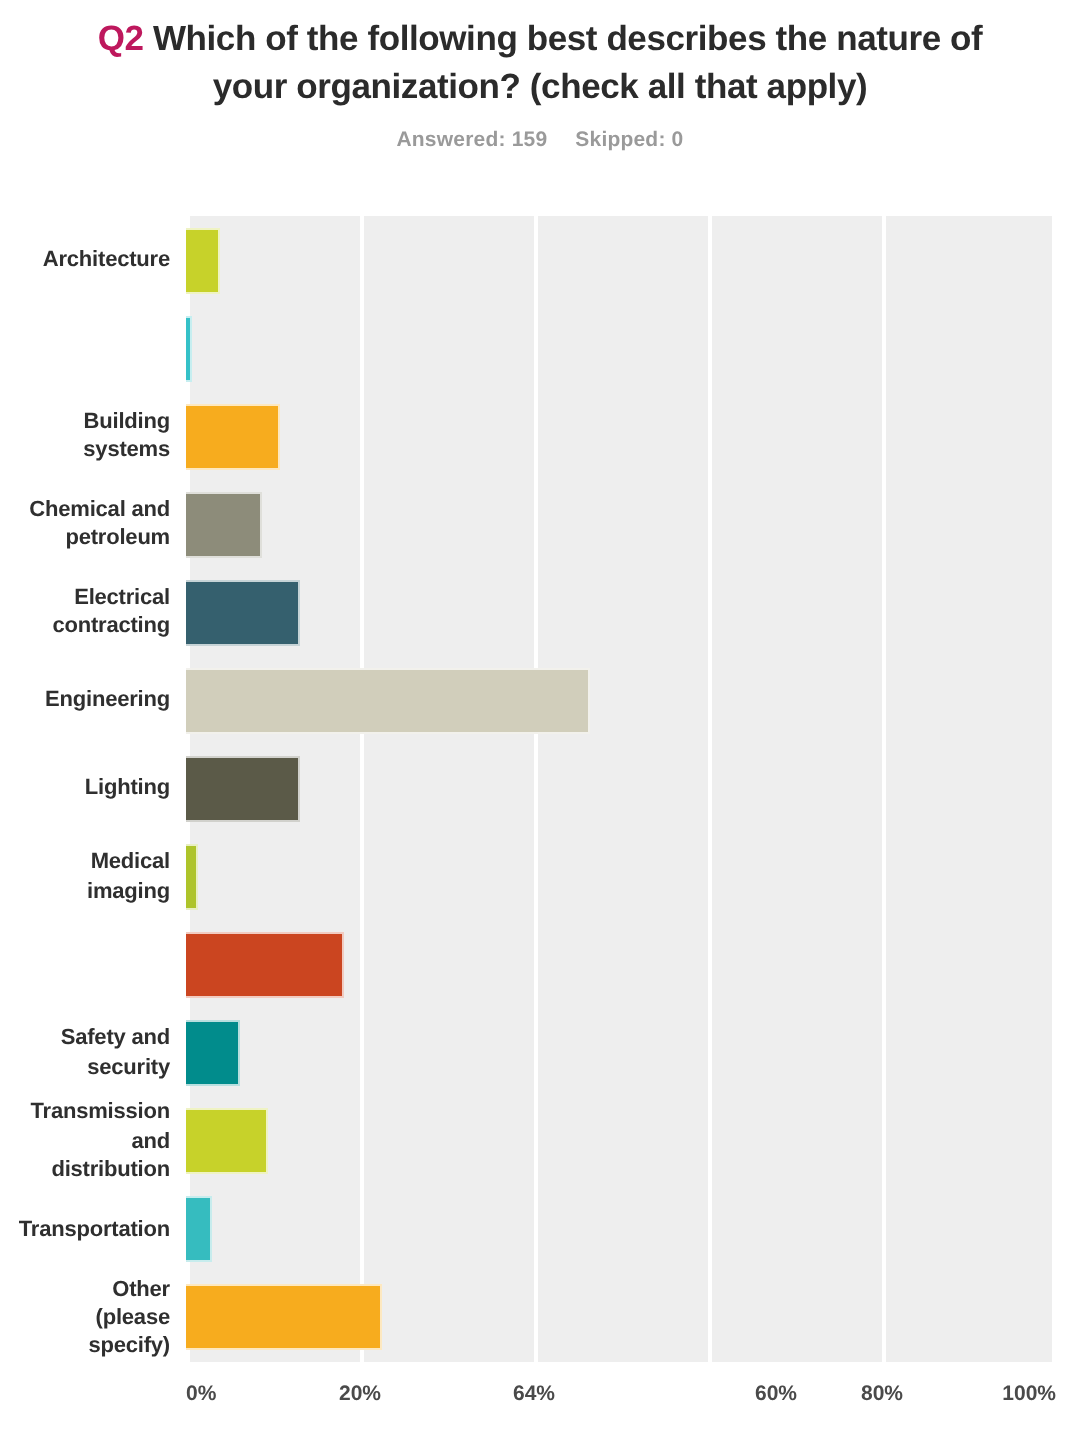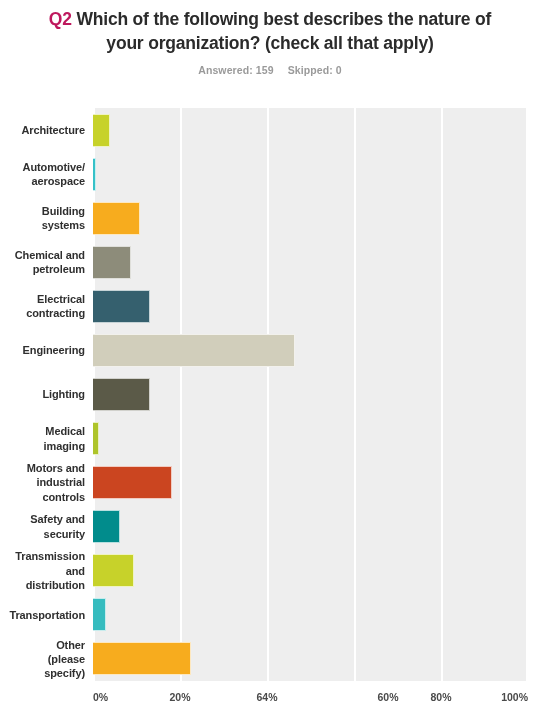--- a/index.html
+++ b/index.html
@@ -179,26 +179,20 @@
   </div>
 
   <div class="plot-wrap">
 
     <div class="cat-labels" id="cat-labels">
         <div class="cat-label" style="top: 0px; height: 44.0769px;">
           <div>
             <span>Architecture</span>
           </div>
         </div>
-        <div class="cat-label" style="top: 44.0769px; height: 44.0769px;">
-          <div>
-            <span>Automotive/</span>
-            <span>aerospace</span>
-          </div>
-        </div>
         <div class="cat-label" style="top: 88.1538px; height: 44.0769px; align-items: center;">
           <div>
             <span>Building</span>
             <span>systems</span>
           </div>
         </div>
         <div class="cat-label" style="top: 132.231px; height: 44.0769px;">
           <div>
             <span>Chemical and</span>
             <span>petroleum</span>
@@ -217,27 +211,20 @@
         </div>
         <div class="cat-label" style="top: 264.462px; height: 44.0769px;">
           <div>
             <span>Lighting</span>
           </div>
         </div>
         <div class="cat-label" style="top: 308.538px; height: 44.0769px;">
           <div>
             <span>Medical</span>
             <span>imaging</span>
-          </div>
-        </div>
-        <div class="cat-label" style="top: 352.615px; height: 44.0769px;">
-          <div>
-            <span>Motors and</span>
-            <span>industrial</span>
-            <span>controls</span>
           </div>
         </div>
         <div class="cat-label" style="top: 396.692px; height: 44.0769px;">
           <div>
             <span>Safety and</span>
             <span>security</span>
           </div>
         </div>
         <div class="cat-label" style="top: 440.769px; height: 44.0769px;">
           <div>

